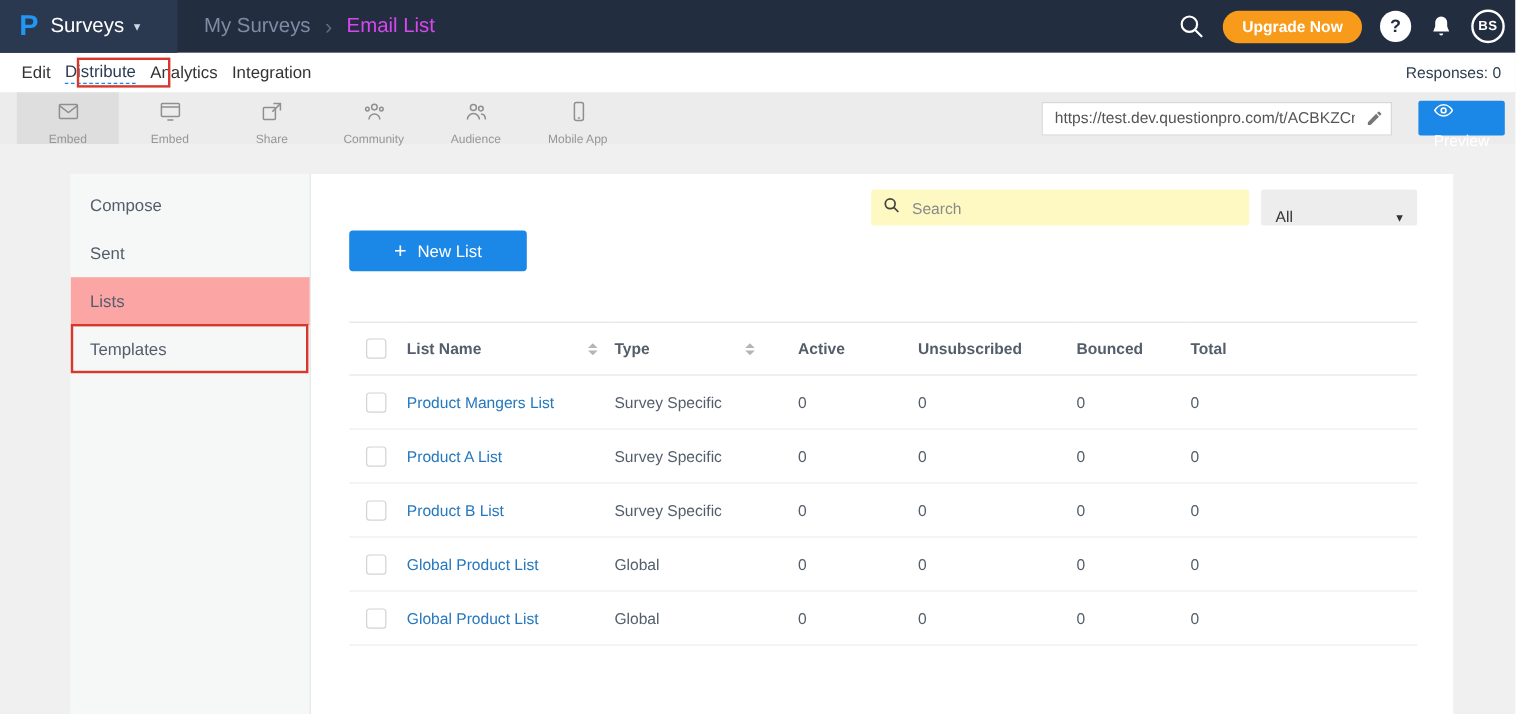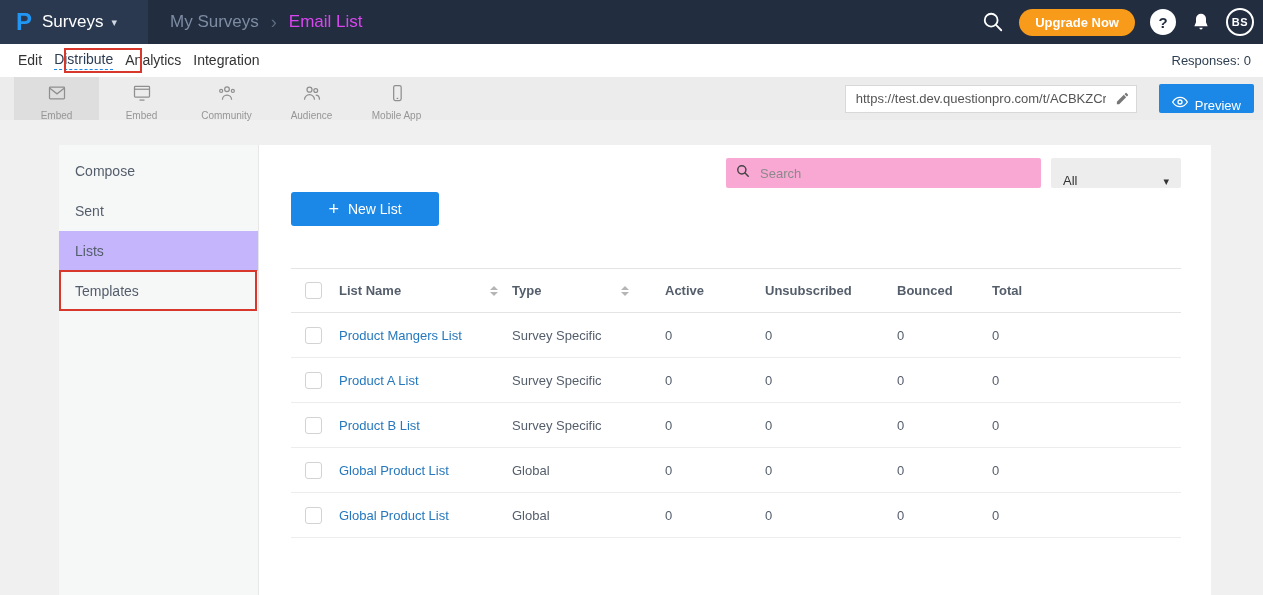--- a/index.html
+++ b/index.html
@@ -36,32 +36,32 @@
   .toolbar { height: 43px; background: #ececec; display: flex; align-items: stretch; }
   .titems { display: flex; margin-left: 14px; }
   .titem { width: 85px; display: flex; flex-direction: column; align-items: center; justify-content: flex-start; padding-top: 6px; cursor: pointer; }
   .titem.active { background: #dedede; }
   .titem svg { stroke: #8f8f8f; }
   .titem .tlabel { font-size: 10px; color: #969696; margin-top: 3px; white-space: nowrap; }
   .toolbar-right { margin-left: auto; display: flex; align-items: center; gap: 22px; padding-right: 9px; }
   .urlwrap { position: relative; }
   .url-input { width: 292px; height: 28px; border: 1px solid #d8d8d8; background: #fff; font-size: 13px; color: #555; padding: 0 30px 0 10px; font-family: inherit; }
   .pencil { position: absolute; right: 7px; top: 6px; cursor: pointer; }
-  .preview-btn { display: flex; align-items: flex-end; gap: 7px; background: #1b87e6; color: #fff; border: none; border-radius: 2px; height: 29px; padding: 0 13px; font-size: 13px; font-family: inherit; cursor: pointer; }
+  .preview-btn { display: flex; align-items: flex-start; gap: 7px; background: #1b87e6; color: #fff; border: none; border-radius: 2px; height: 29px; padding: 0 13px; font-size: 13px; font-family: inherit; cursor: pointer; flex-direction: column; }
 
   
   .main { height: 475px; padding: 25px 52px 0 59px; }
   .card { width: 1152px; height: 450px; background: #fff; display: flex; }
   .side { width: 200px; background: #f6f7f7; border-right: 1px solid #e7e7e7; padding-top: 6px; }
   .side-item { height: 40px; line-height: 40px; padding-left: 16px; font-size: 14px; color: #545e6b; cursor: pointer; }
-  .side-item.active { background: #c4b5fd; }
+  .side-item.active { background: #fca5a5; }
 
   .content { flex: 1; padding: 13px 30px 0 32px; }
   .controls { display: flex; justify-content: flex-end; gap: 10px; }
-  .searchbox { width: 315px; height: 30px; background: #f9a8d4; display: flex; align-items: center; padding: 0 10px; border-radius: 2px; }
+  .searchbox { width: 315px; height: 30px; background: #fef9c3; display: flex; align-items: center; padding: 0 10px; border-radius: 2px; }
   .searchbox input { border: none; background: transparent; outline: none; font-size: 13px; color: #555; margin-left: 8px; width: 100%; font-family: inherit; }
   .searchbox input::placeholder { color: #8a8a8a; }
   .dropdown { width: 130px; height: 30px; background: #ededed; border-radius: 2px; display: flex; align-items: flex-end; padding: 0 12px; font-size: 13px; color: #333; cursor: pointer; }
   .dropdown .caret { margin-left: auto; font-size: 11px; color: #333; }
   .newlist-btn { margin-top: 4px; width: 148px; height: 34px; background: #1b87e6; color: #fff; border: none; border-radius: 3px; display: flex; align-items: center; justify-content: center; gap: 9px; font-size: 14px; font-family: inherit; cursor: pointer; }
   .newlist-btn .plus { font-size: 18px; font-weight: normal; line-height: 1; }
 
   
   table.lists { width: 100%; margin-top: 42px; border-collapse: collapse; table-layout: fixed; }
   .lists th { height: 44px; font-size: 13px; color: #545e6b; font-weight: bold; text-align: left; border-top: 1px solid #e4e4e4; border-bottom: 1px solid #e4e4e4; padding: 0; }
@@ -139,20 +139,28 @@
             </svg></span>
         <span class="tlabel">Embed</span>
       </div>
       <div class="titem">
         <span><svg width="20" height="20" viewBox="0 0 24 24" fill="none" stroke-width="1.5">
               <rect x="3" y="4" width="18" height="13" rx="1"></rect>
               <path d="M3 7.5h18"></path>
               <path d="M9 20.5h6"></path>
             </svg></span>
         <span class="tlabel">Embed</span>
+      </div>
+      <div class="titem">
+        <span><svg width="20" height="20" viewBox="0 0 24 24" fill="none" stroke-width="1.5">
+              <rect x="3" y="8" width="12" height="12" rx="1"></rect>
+              <path d="M13 4h7v7"></path>
+              <path d="M20 4l-8 8"></path>
+            </svg></span>
+        <span class="tlabel">Share</span>
       </div>
       <div class="titem">
         <span><svg width="20" height="20" viewBox="0 0 24 24" fill="none" stroke-width="1.5">
               <circle cx="12" cy="7.5" r="2.8"></circle>
               <path d="M6.5 20c0-3 2.4-5.5 5.5-5.5S17.5 17 17.5 20"></path>
               <circle cx="5" cy="9.5" r="1.8"></circle>
               <circle cx="19" cy="9.5" r="1.8"></circle>
             </svg></span>
         <span class="tlabel">Community</span>
       </div>

